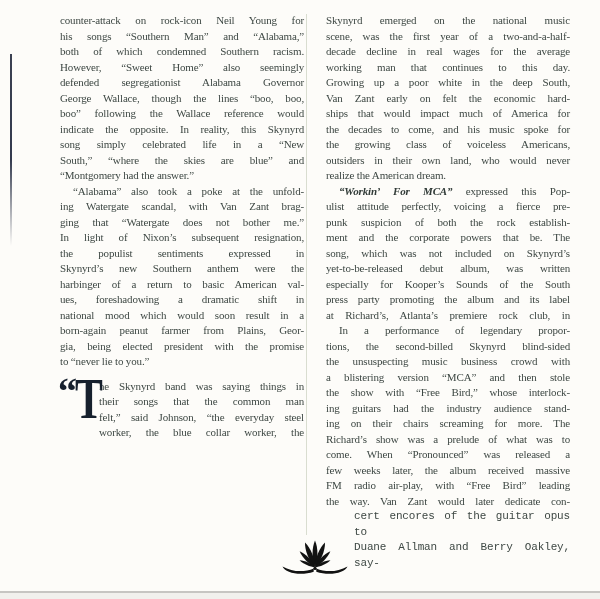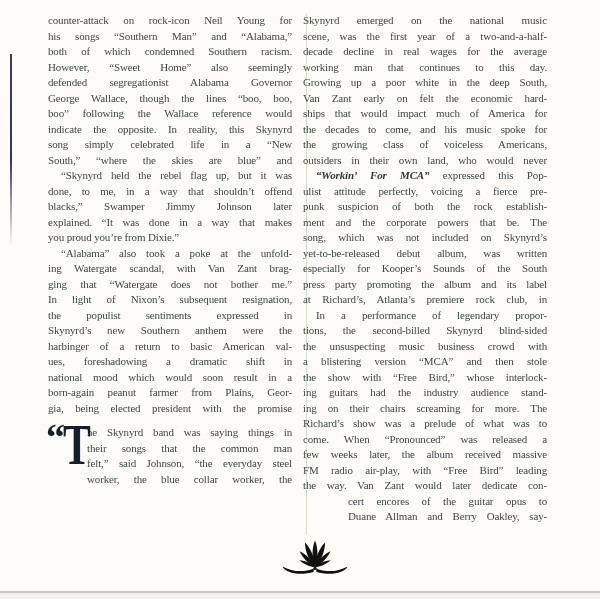--- a/index.html
+++ b/index.html
@@ -9,39 +9,39 @@
     background:#fdfcf9;
     overflow:hidden;
     font-family:"Liberation Serif","DejaVu Serif",serif;
     color:#3e4844;
   }
   .spine-shadow{
     position:absolute;left:10px;top:54px;width:2px;height:192px;
     background:linear-gradient(to bottom,#3b4152 0%,#333a4e 55%,rgba(51,58,78,0) 100%);
   }
   .col{position:absolute;top:13px;font-size:11px;line-height:15.5px;letter-spacing:-0.15px;}
-  .col-left{left:48px;width:244px;}
-  .col-right{left:303px;width:244px;}
+  .col-left{left:60px;width:244px;}
+  .col-right{left:326px;width:244px;}
   .col-divider{position:absolute;left:306px;top:14px;width:1px;height:521px;background:#d9ddd0;}
   p.para{margin:0;padding:0;}
   .jl{
     display:block;
     white-space:pre-line;
     text-align:justify;
     text-align-last:justify;
   }
   .indent > .jl{text-indent:13px;}
   .ll{display:block;}
   .tail-block{
     display:block;white-space:pre-line;
     width:215px;text-align:justify;text-align-last:justify;
   }
   .tail-right{
     display:block;white-space:pre-line;
-    margin-left:45px;text-align:justify;text-align-last:justify;
+    margin-left:28px;text-align:justify;text-align-last:justify;font-family:Liberation Mono, monospace;
   }
   .dropcap-para{margin-top:9px !important;}
   .dropcap{
     float:left;width:36px;height:61px;position:relative;
     margin-right:3px;color:#16202d;
   }
   .dc-quote{
     position:absolute;left:-2px;top:-7px;
     font-size:38px;font-weight:bold;letter-spacing:-3px;line-height:1;
   }
@@ -69,40 +69,35 @@
       <span class="jl">counter-attack on rock-icon Neil Young for
 his songs “Southern Man” and “Alabama,”
 both of which condemned Southern racism.
 However, “Sweet Home” also seemingly
 defended segregationist Alabama Governor
 George Wallace, though the lines “boo, boo,
 boo” following the Wallace reference would
 indicate the opposite. In reality, this Skynyrd
 song simply celebrated life in a “New
 South,” “where the skies are blue” and</span>
-    </p>
-    <p class="para indent">
-      <span class="jl">“Skynyrd held the rebel flag up, but it was
-done, to me, in a way that shouldn’t offend
-blacks,” Swamper Jimmy Johnson later
-explained. “It was done in a way that makes</span>
-      <span class="ll">you proud you’re from Dixie.”</span>
+      <span class="ll">“Montgomery had the answer.”</span>
     </p>
     <p class="para indent">
       <span class="jl">“Alabama” also took a poke at the unfold-
 ing Watergate scandal, with Van Zant brag-
 ging that “Watergate does not bother me.”
 In light of Nixon’s subsequent resignation,
 the populist sentiments expressed in
 Skynyrd’s new Southern anthem were the
 harbinger of a return to basic American val-
 ues, foreshadowing a dramatic shift in
 national mood which would soon result in a
 born-again peanut farmer from Plains, Geor-
 gia, being elected president with the promise</span>
+      <span class="ll">to “never lie to you.”</span>
     </p>
     <p class="para dropcap-para">
       <span class="dropcap">
         <span class="dc-quote">“</span>
         <span class="dc-letter">T</span>
       </span>
       <span class="jl">he Skynyrd band was saying things in
 their songs that the common man
 felt,” said Johnson, “the everyday steel
 worker, the blue collar worker, the</span>
@@ -116,20 +111,21 @@
       <span class="jl">Skynyrd emerged on the national music
 scene, was the first year of a two-and-a-half-
 decade decline in real wages for the average
 working man that continues to this day.
 Growing up a poor white in the deep South,
 Van Zant early on felt the economic hard-
 ships that would impact much of America for
 the decades to come, and his music spoke for
 the growing class of voiceless Americans,
 outsiders in their own land, who would never</span>
+      <span class="ll">realize the American dream.</span>
     </p>
     <p class="para indent">
       <span class="jl"><strong class="lead">“Workin’ For MCA”</strong><span> expressed this Pop-
 ulist attitude perfectly, voicing a fierce pre-
 punk suspicion of both the rock establish-
 ment and the corporate powers that be. The
 song, which was not included on Skynyrd’s
 yet-to-be-released debut album, was written
 especially for Kooper’s Sounds of the South
 press party promoting the album and its label

